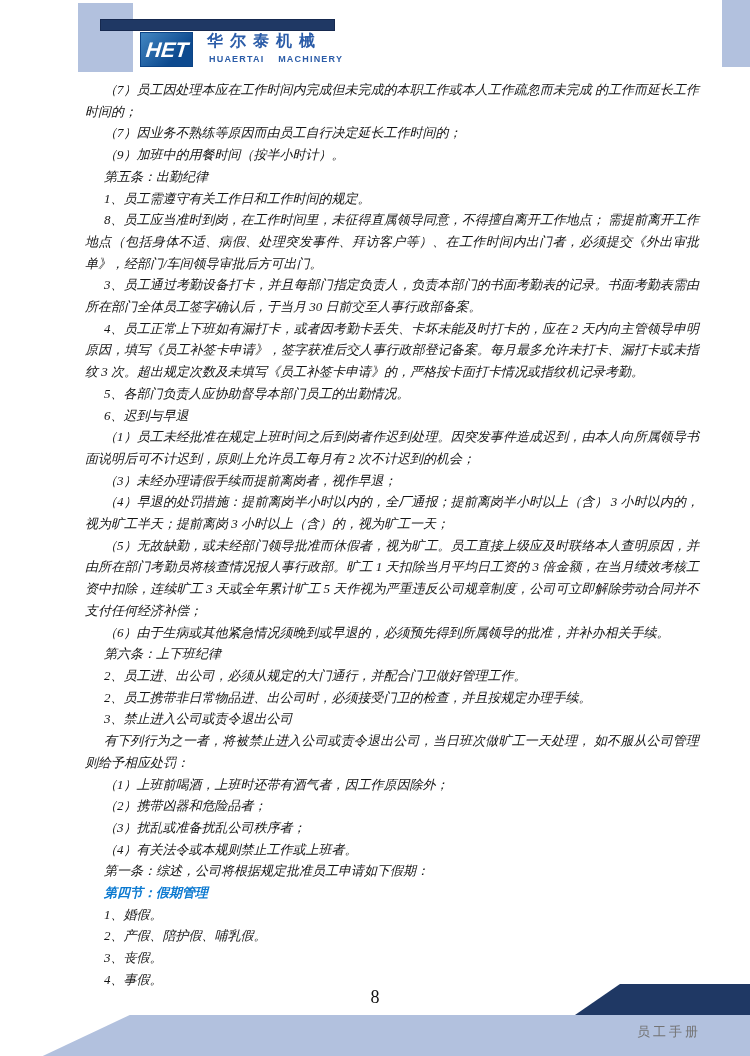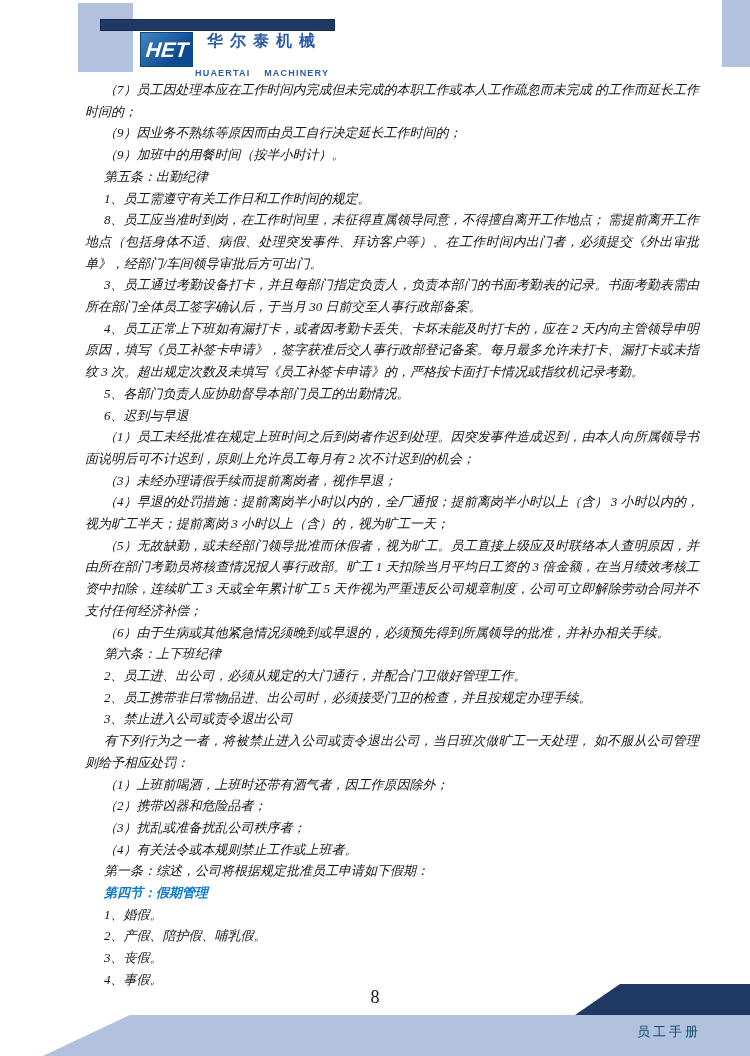--- a/index.html
+++ b/index.html
@@ -48,26 +48,25 @@
     transform:skewX(-6deg);
   }
   .company-cn{
     position:absolute;left:207px;top:31px;
     color:var(--company-blue);
     font-size:16px;font-weight:bold;
     letter-spacing:7px;
     font-family:"Liberation Sans","DejaVu Sans",sans-serif;
   }
   .company-en{
-    position:absolute;left:195px;top:54px;
+    position:absolute;left:209px;top:54px;
     color:var(--company-blue);
     font-size:9px;font-weight:bold;
     letter-spacing:1.2px;word-spacing:10px;
     font-family:"Liberation Sans","DejaVu Sans",sans-serif;
-    margin-top:14px;
   }
   
   .doc-body{
     position:absolute;left:85px;top:79px;width:614px;
     font-size:13px;line-height:21.7px;
     color:var(--text);
   }
   .para{
     margin:0;
     text-indent:19px;
@@ -89,41 +88,41 @@
     background:var(--navy);
     clip-path:polygon(25.7% 0,100% 0,100% 100%,0 100%);
   }
   .band-light{
     position:absolute;left:0;bottom:0;width:750px;height:41px;
     background:var(--periwinkle);
     clip-path:polygon(17.3% 0,100% 0,100% 100%,5.7% 100%);
   }
   .manual-label{
     position:absolute;left:637px;top:1023px;
-    color:#0c4a6e;
+    color:#737373;
     font-size:13px;letter-spacing:3px;
     font-family:"Liberation Sans","DejaVu Sans",sans-serif;
   }
 </style>
 </head>
 <body>
 
 <div class="deco-topleft-rect"></div>
 <div class="deco-top-bar"></div>
 <div class="deco-topright-rect"></div>
 
 <div class="logo-box">
   <span class="logo-text">HET</span>
 </div>
 <div class="company-cn">华尔泰机械</div>
 <div class="company-en">HUAERTAI MACHINERY</div>
 
 <div class="doc-body">
     <p class="para">（7）员工因处理本应在工作时间内完成但未完成的本职工作或本人工作疏忽而未完成 的工作而延长工作时间的；</p>
-    <p class="para">（9）因业务不熟练等原因而由员工自行决定延长工作时间的；</p>
+    <p class="para">（7）因业务不熟练等原因而由员工自行决定延长工作时间的；</p>
     <p class="para">（9）加班中的用餐时间（按半小时计）。</p>
     <p class="para">第五条：出勤纪律</p>
     <p class="para">1、员工需遵守有关工作日和工作时间的规定。</p>
     <p class="para">8、员工应当准时到岗，在工作时间里，未征得直属领导同意，不得擅自离开工作地点； 需提前离开工作地点（包括身体不适、病假、处理突发事件、拜访客户等）、在工作时间内出门者，必须提交《外出审批单》，经部门/车间领导审批后方可出门。</p>
     <p class="para">3、员工通过考勤设备打卡，并且每部门指定负责人，负责本部门的书面考勤表的记录。书面考勤表需由所在部门全体员工签字确认后，于当月 30 日前交至人事行政部备案。</p>
     <p class="para">4、员工正常上下班如有漏打卡，或者因考勤卡丢失、卡坏未能及时打卡的，应在 2 天内向主管领导申明原因，填写《员工补签卡申请》，签字获准后交人事行政部登记备案。每月最多允许未打卡、漏打卡或未指纹 3 次。超出规定次数及未填写《员工补签卡申请》的，严格按卡面打卡情况或指纹机记录考勤。</p>
     <p class="para">5、各部门负责人应协助督导本部门员工的出勤情况。</p>
     <p class="para">6、迟到与早退</p>
     <p class="para">（1）员工未经批准在规定上班时间之后到岗者作迟到处理。因突发事件造成迟到，由本人向所属领导书面说明后可不计迟到，原则上允许员工每月有 2 次不计迟到的机会；</p>
     <p class="para">（3）未经办理请假手续而提前离岗者，视作早退；</p>

